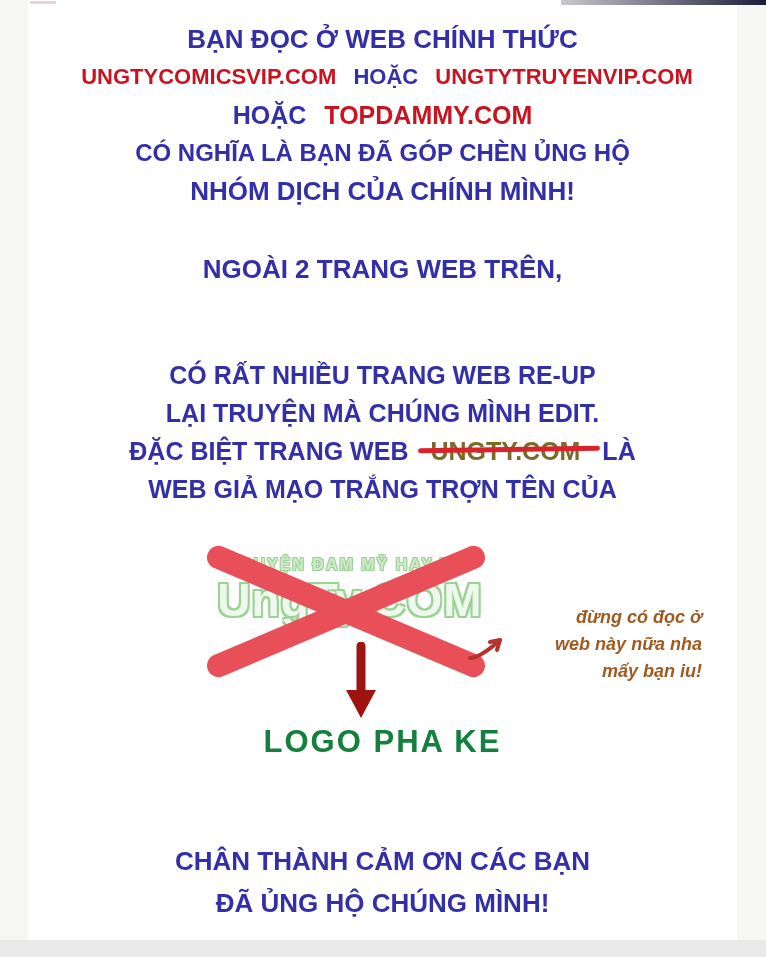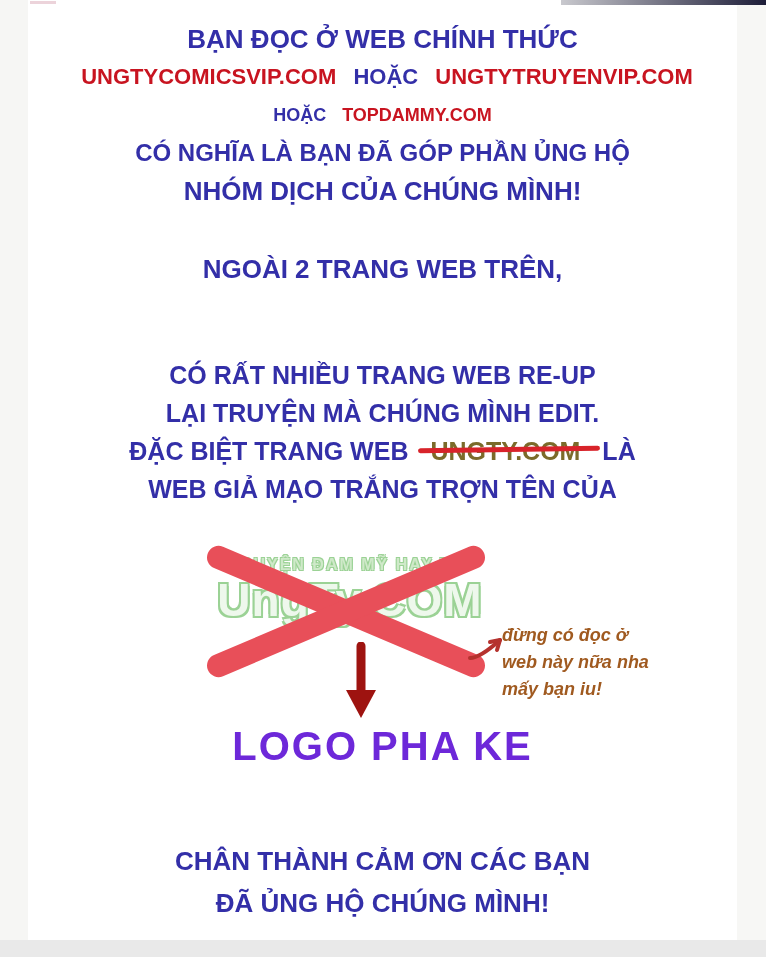--- a/index.html
+++ b/index.html
@@ -15,21 +15,21 @@
     background:linear-gradient(90deg,#c9c9ce,#1d1d38);}
   .top-pink{position:absolute;top:1px;left:30px;width:26px;height:3px;background:#ecd3da;}
 
   .tblock{position:absolute;left:28px;right:29px;text-align:center;white-space:nowrap;}
   .blue{color:#332fa8;}
   .red{color:#c81420;margin-left:9px;}
 
   .header{top:20px;line-height:38px;}
   .header .l1{font-size:26px;}
   .header .l2{font-size:22px;}
-  .header .l3{font-size:18px;}
+  .header .l3{font-size:25px;}
   .header .l4{font-size:24px;}
   .header .l5{font-size:26px;}
   .seg{display:inline-block;}
   .seg + .seg{margin-left:11px;}
 
   .notice{top:248px;font-size:26px;line-height:42px;text-align:center;}
 
   .warning{top:356px;font-size:25px;line-height:38px;}
   .strike{color:#7b6b2a;position:relative;padding:0 4px;display:inline-block;}
   .strike::after{content:"";position:absolute;left:-8px;right:-16px;top:15px;height:5px;
@@ -41,24 +41,24 @@
   .logo-site{font-size:46px;letter-spacing:1px;color:#eef8ec;line-height:52px;
     text-shadow:-2px -2px 0 #9bd295,2px -2px 0 #9bd295,-2px 2px 0 #9bd295,2px 2px 0 #9bd295;}
 
   .x-stroke{position:absolute;width:300px;height:23px;background:#e84f59;border-radius:12px;}
   .x-a{left:196px;top:600px;transform:rotate(23deg);}
   .x-b{left:196px;top:600px;transform:rotate(-23deg);}
 
   .down-arrow{position:absolute;left:344px;top:642px;}
   .note-arrow{position:absolute;left:466px;top:628px;}
 
-  .note{position:absolute;left:502px;top:622px;width:200px;text-align:left;
+  .note{position:absolute;left:502px;top:604px;width:200px;text-align:right;
     color:#a05a20;font-size:18px;line-height:27px;font-style:italic;}
 
-  .caption{top:724px;font-size:40px;letter-spacing:2px;color:#6d28d9;}
+  .caption{top:724px;font-size:31px;letter-spacing:2px;color:#15803d;}
 
   .footer{top:840px;font-size:26px;line-height:42px;}
 </style>
 </head>
 <body>
 
 <div class="page">
 
   <div class="edge-strip left"></div>
   <div class="edge-strip right"></div>
@@ -69,22 +69,22 @@
     <div class="l1 blue">BẠN ĐỌC Ở WEB CHÍNH THỨC</div>
     <div class="l2">
       <span class="seg red">UNGTYCOMICSVIP.COM</span>
       <span class="seg blue">HOẶC</span>
       <span class="seg red">UNGTYTRUYENVIP.COM</span>
     </div>
     <div class="l3">
       <span class="seg blue">HOẶC</span>
       <span class="seg red">TOPDAMMY.COM</span>
     </div>
-    <div class="l4 blue">CÓ NGHĨA LÀ BẠN ĐÃ GÓP PHẦN ỦNG HỘ</div>
-    <div class="l5 blue">NHÓM DỊCH CỦA CHÚNG MÌNH!</div>
+    <div class="l4 blue">CÓ NGHĨA LÀ BẠN ĐÃ GÓP CHÈN ỦNG HỘ</div>
+    <div class="l5 blue">NHÓM DỊCH CỦA CHÍNH MÌNH!</div>
   </div>
 
   <div class="tblock notice blue">
     <div>NGOÀI 2 TRANG WEB TRÊN,</div>
   </div>
 
   <div class="tblock warning blue">
     <div>CÓ RẤT NHIỀU TRANG WEB RE-UP</div>
     <div>LẠI TRUYỆN MÀ CHÚNG MÌNH EDIT.</div>
     <div>

